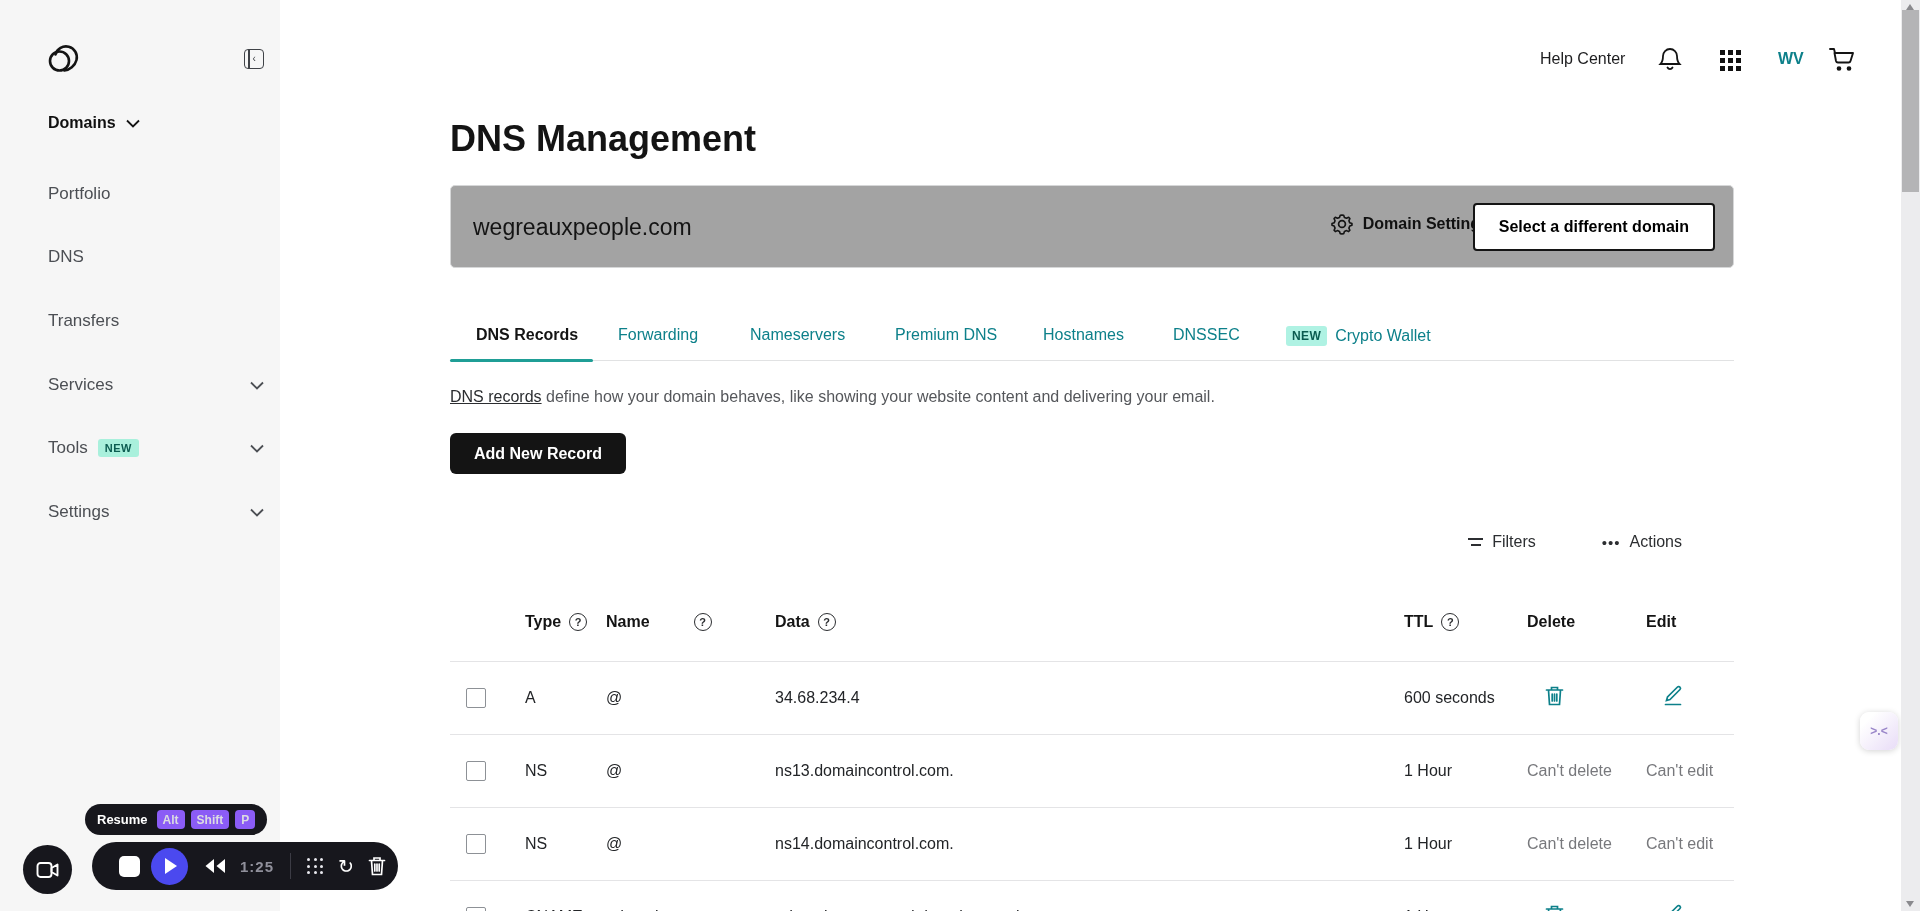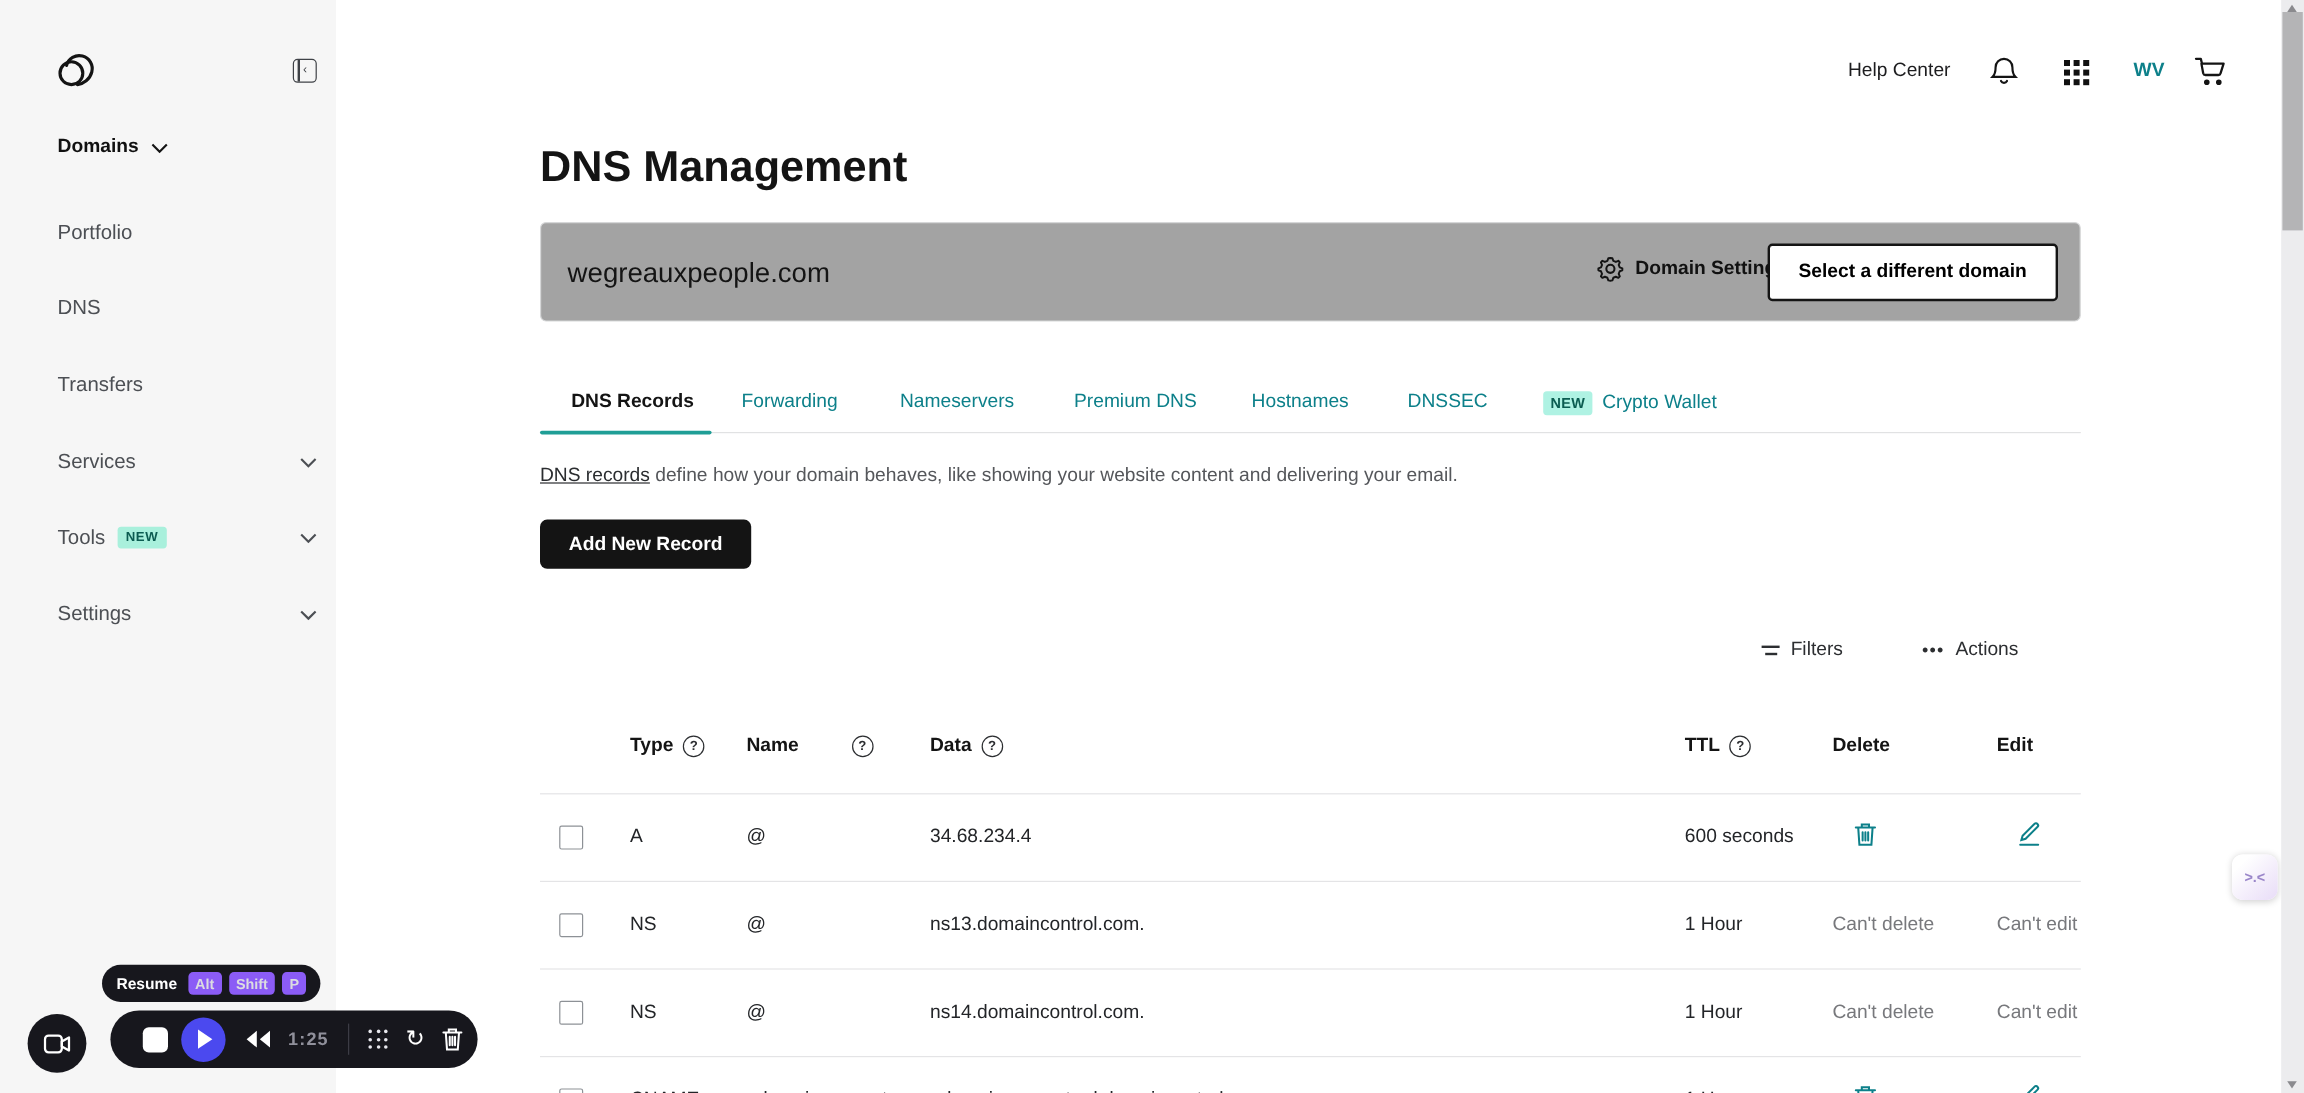--- a/index.html
+++ b/index.html
@@ -69,22 +69,22 @@
 
   
   .dns-table { position:absolute; left:0; top:595px; width:1284px; }
   .thead { position:relative; height:66px; font-size:16px; font-weight:700; color:#141414; }
   .th { position:absolute; top:18px; display:flex; align-items:center; gap:8px; }
   .help-circle { width:18px; height:18px; border:1.4px solid #2c2e31; border-radius:50%;
     font-size:11px; font-weight:700; color:#2c2e31; display:inline-flex; align-items:center;
     justify-content:center; cursor:pointer; }
   .trow { position:relative; height:73px; border-top:1px solid #e4e4e6; font-size:16px; color:#232528; }
   .cell { position:absolute; top:50%; transform:translateY(-50%); white-space:nowrap; }
-  .c-check{ left:16px; } .c-type{ left:75px; } .c-name{ left:172px;gap:44px; } .c-data{ left:325px; }
-  .c-ttl{ left:954px; } .c-del{ left:1077px; } .c-edit{ left:1196px;margin-left:18px; }
+  .c-check{ left:16px; } .c-type{ left:75px; } .c-name{ left:156px;gap:44px; } .c-data{ left:325px; }
+  .c-ttl{ left:954px; } .c-del{ left:1077px; } .c-edit{ left:1196px; }
   .checkbox { width:20px; height:20px; border:1px solid #8d9196; border-radius:2px;
     background:#fff; cursor:pointer; display:block; }
   .muted { color:#77787c; }
   .icon-cell { cursor:pointer; }
 
   
   .rec-tooltip { position:absolute; left:85px; top:804px; height:31px; background:#17171d;
     border-radius:16px; display:flex; align-items:center; gap:6px; padding:0 12px; }
   .rec-tooltip .action { color:#fff; font-size:13px; font-weight:700; margin-right:3px; }
   .key-badge { background:#8b5cf6; color:#dcdce1; font-size:12px; font-weight:700;

